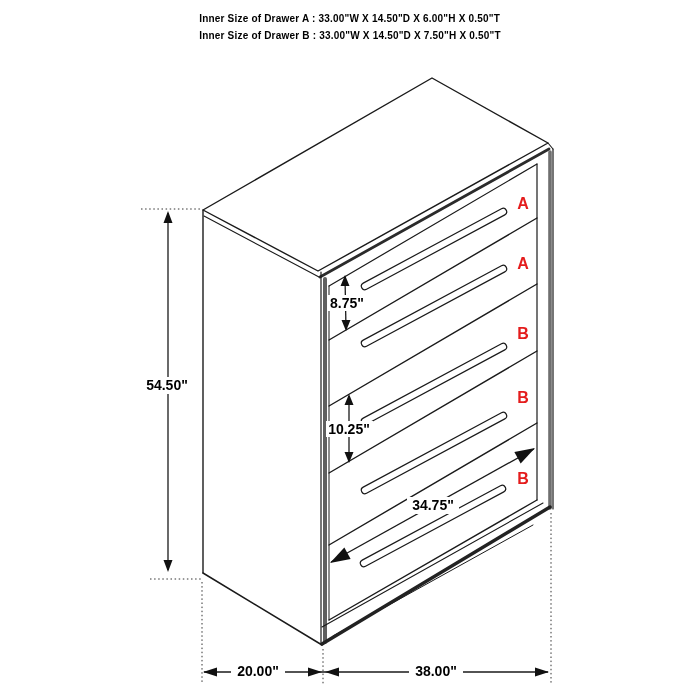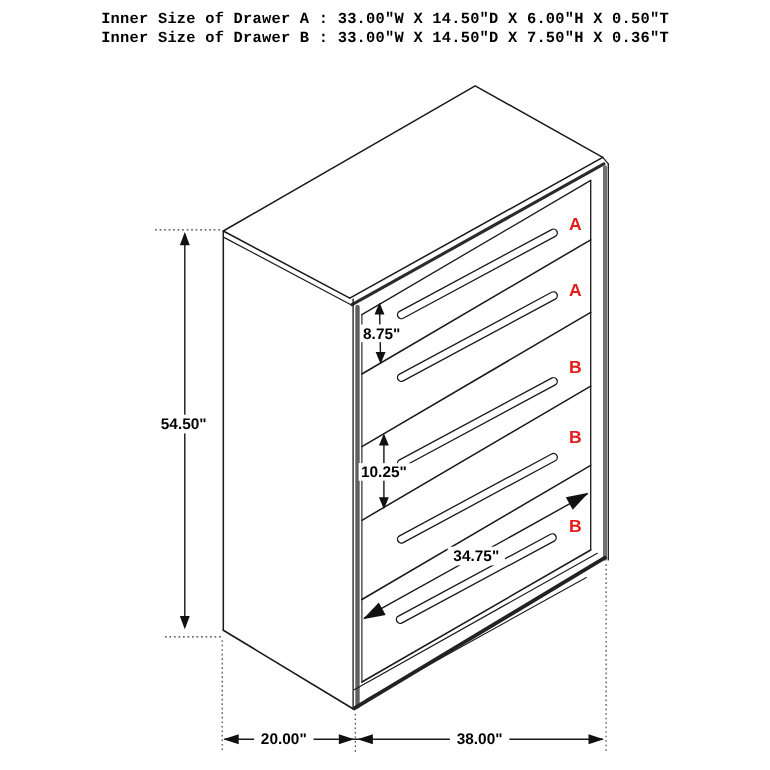--- a/index.html
+++ b/index.html
@@ -12,42 +12,41 @@
   }
   .header{
     position:absolute;
     top:10px;left:0;right:0;
     text-align:center;
   }
   .header-inner{
     display:inline-block;
     text-align:left;
     color:#000;
-    font-size:14px;
+    font-size:10px;
     font-weight:700;
     line-height:17px;
     letter-spacing:0.2px;
-    font-family:Liberation Mono, monospace;
   }
   svg text{
     font-family:"Liberation Sans", sans-serif;
     font-weight:700;
   }
   .dim-text{ font-size:14px; fill:#000; }
   .drawer-label{ font-size:16px; fill:#e41c1c; }
 </style>
 </head>
 <body>
 
 <div class="canvas">
 
   <div class="header">
     <div class="header-inner">
       <div>Inner Size of Drawer A : 33.00"W X 14.50"D X 6.00"H X 0.50"T</div>
-      <div>Inner Size of Drawer B : 33.00"W X 14.50"D X 7.50"H X 0.36"T</div>
+      <div>Inner Size of Drawer B : 33.00"W X 14.50"D X 7.50"H X 0.50"T</div>
     </div>
   </div>
 
   <svg width="700" height="700" viewBox="0 0 700 700">
 
     <g stroke="#1a1a1a" fill="none" stroke-width="1.4" stroke-linejoin="round" stroke-linecap="round">
 
       <polygon points="432,78 548,143 318,271 203,210" fill="#ffffff"></polygon>
 
       <path d="M204,216 L319,277" stroke-width="1.1"></path>

